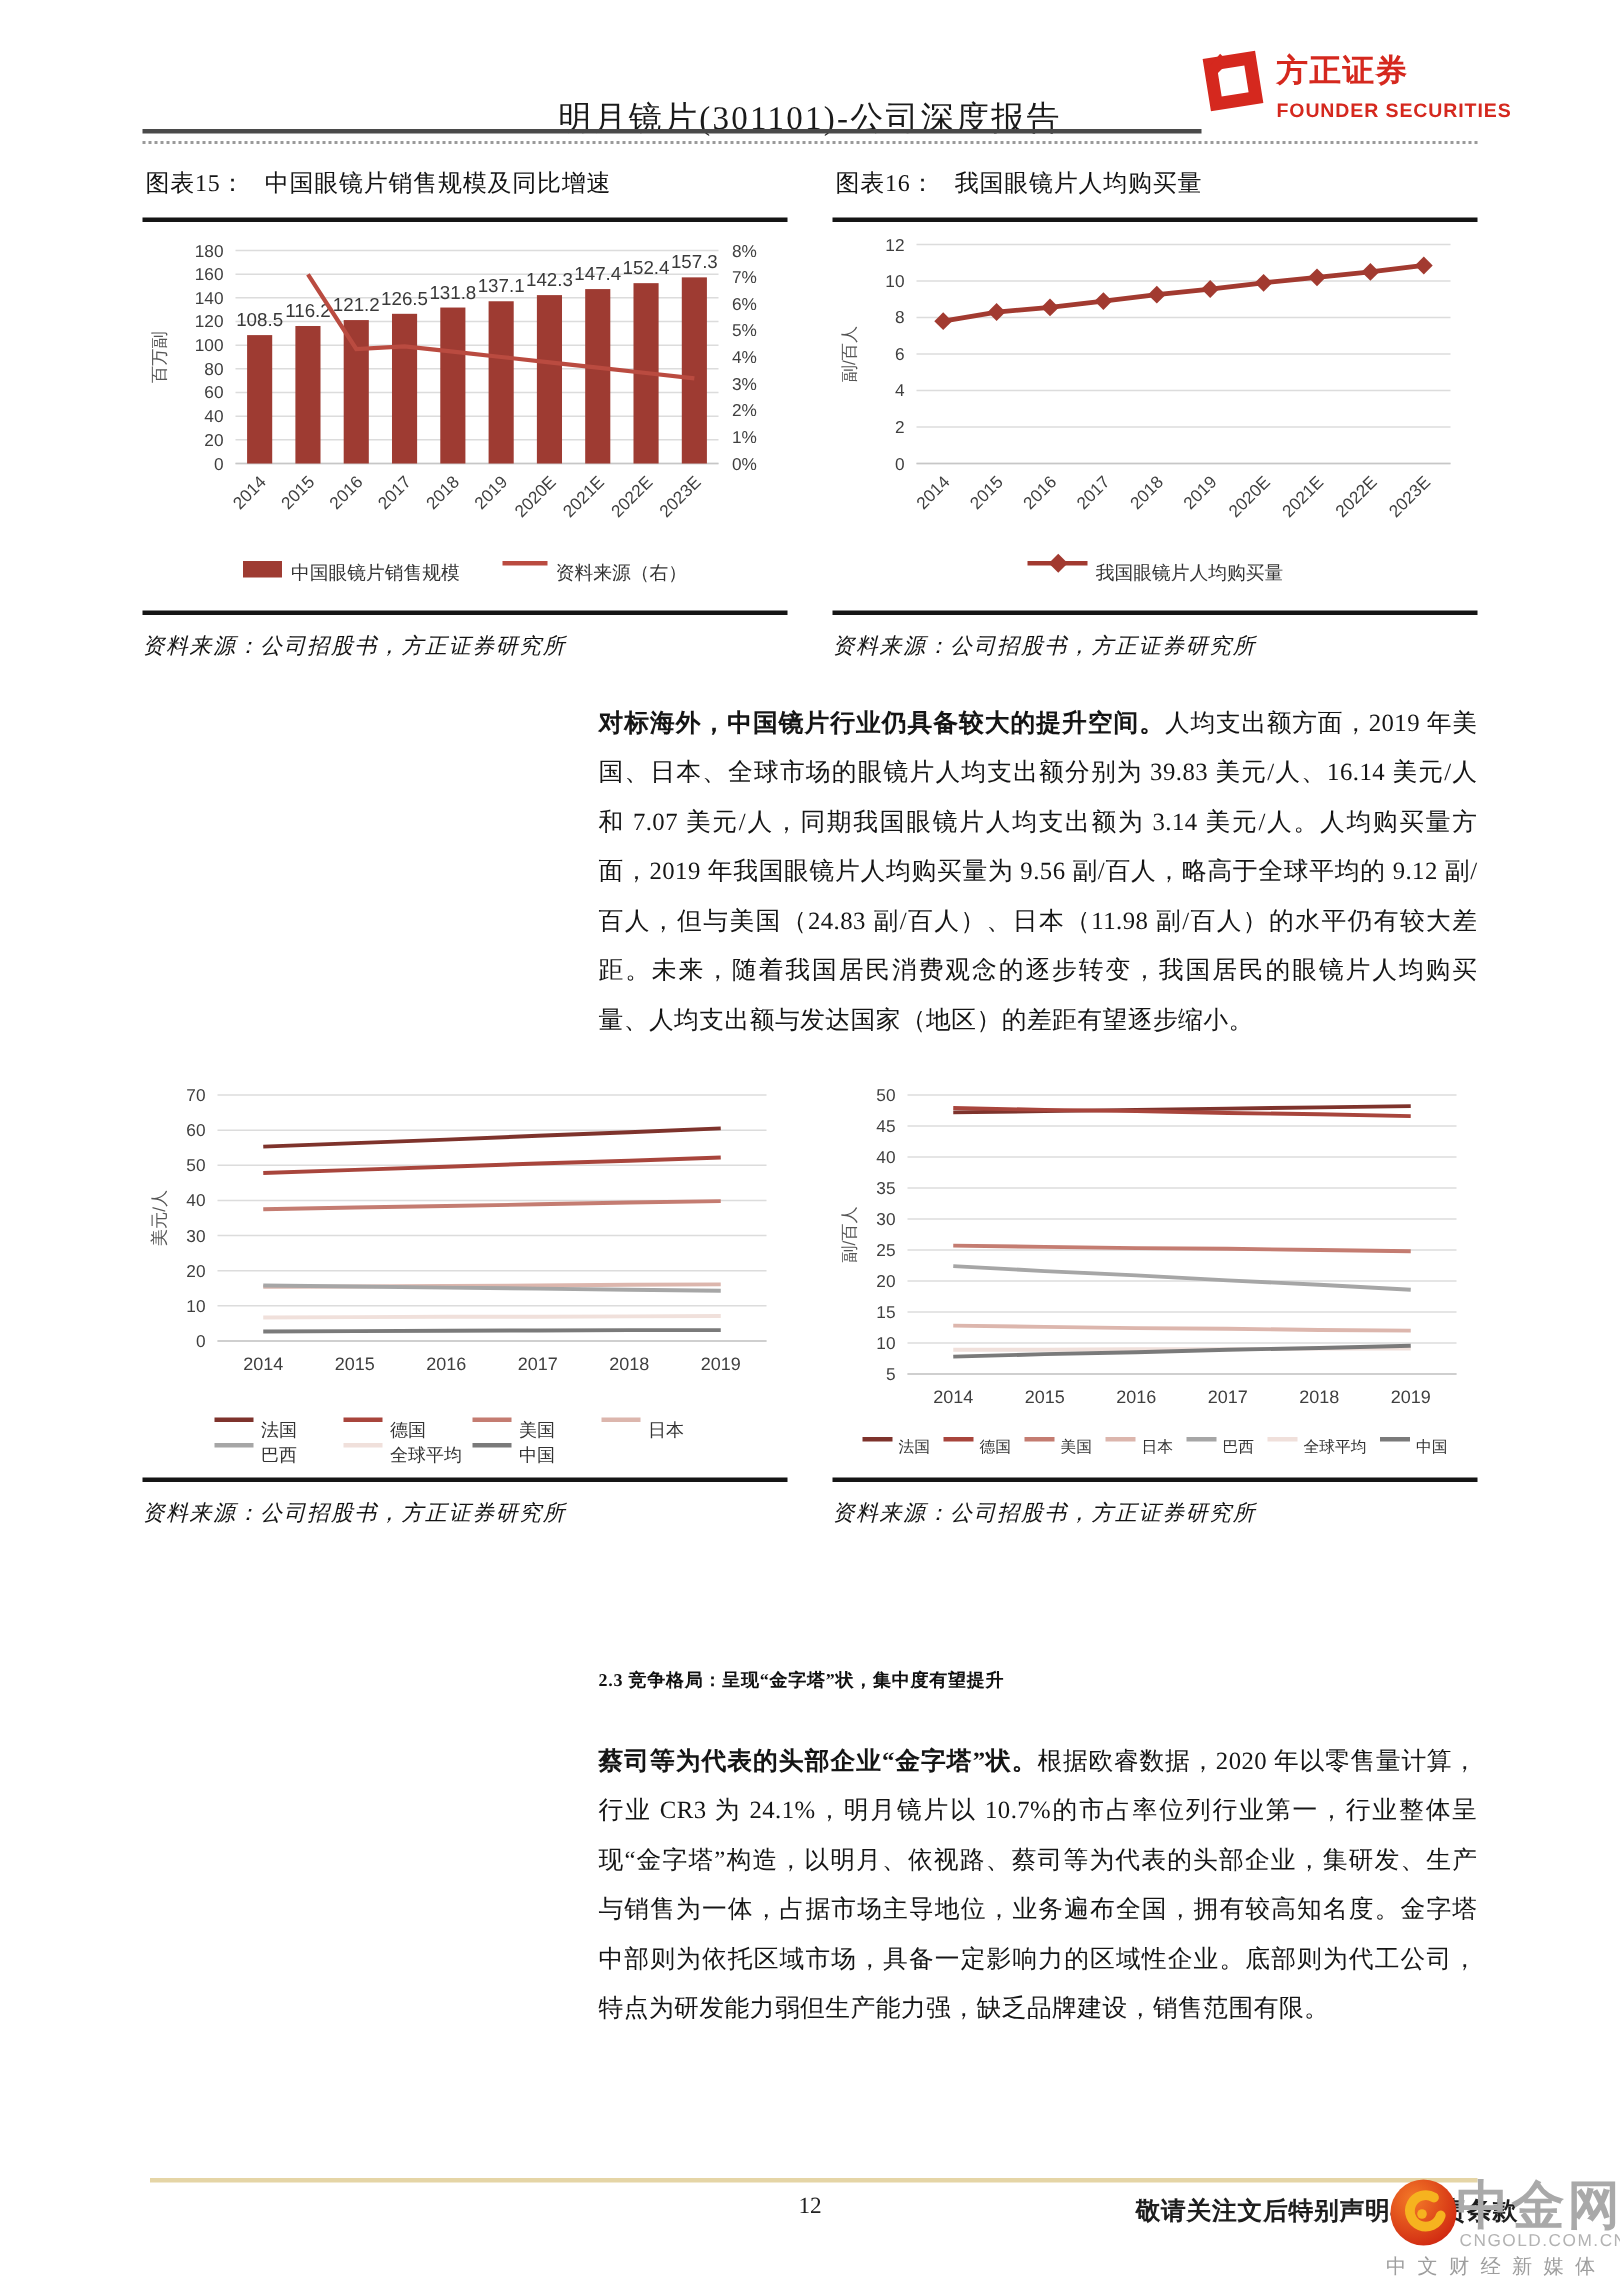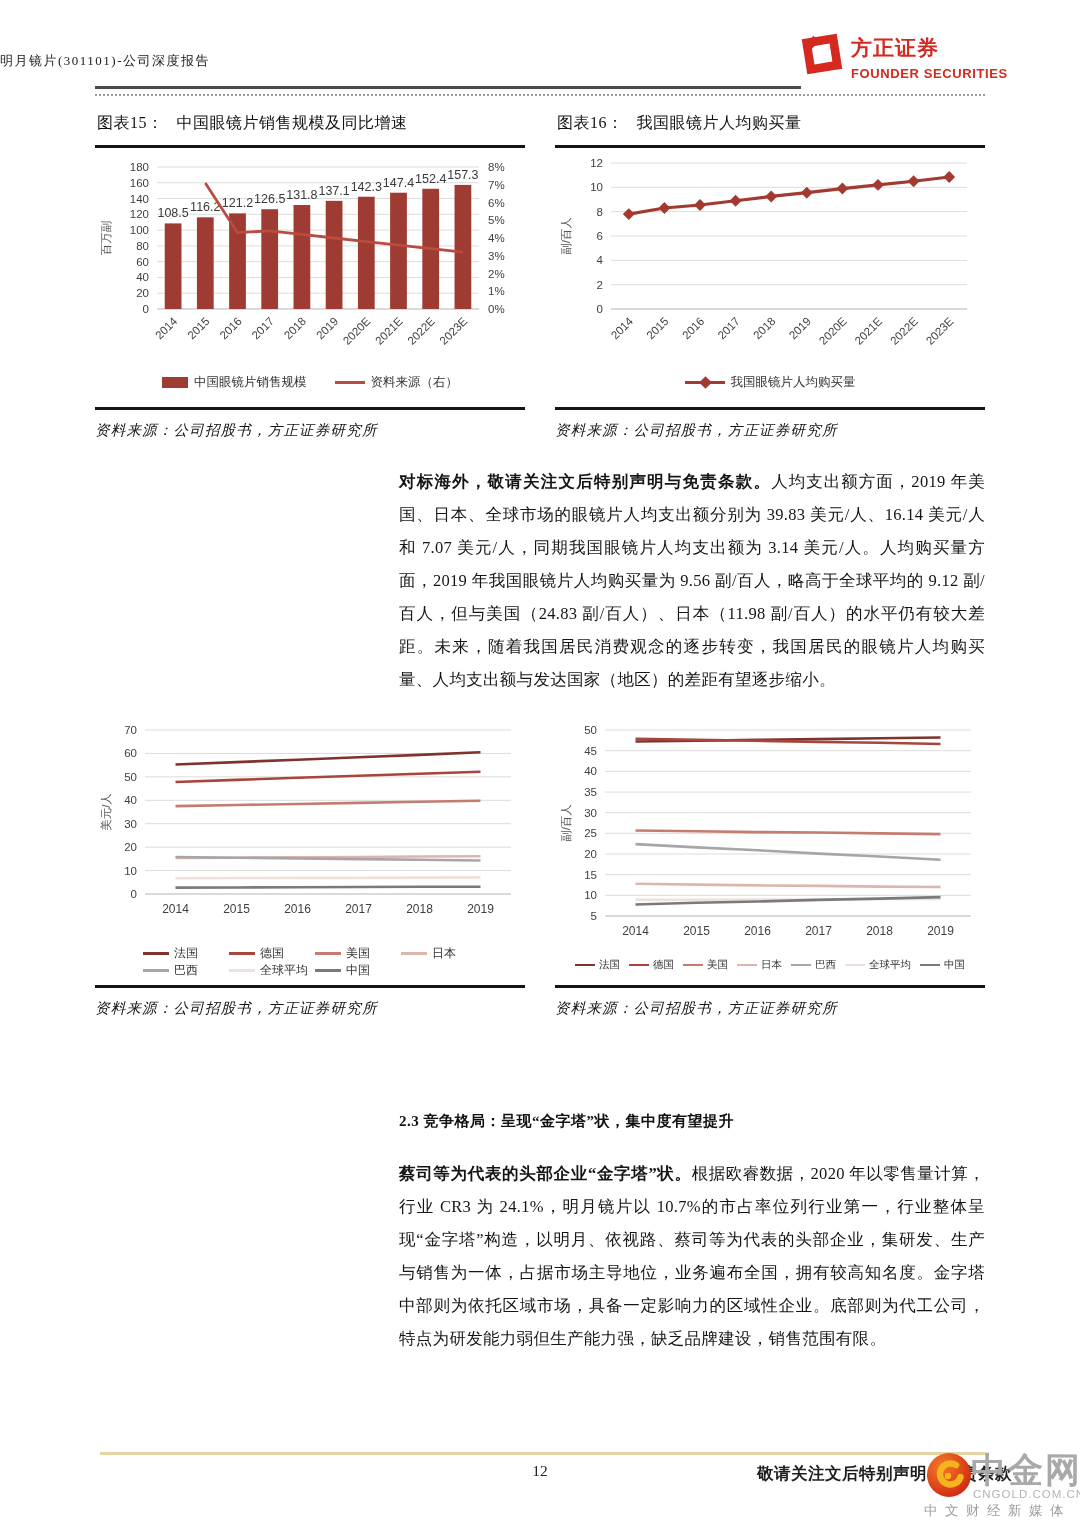--- a/index.html
+++ b/index.html
@@ -1,21 +1,21 @@
 <!DOCTYPE html>
 <html><head>
 <meta charset="utf-8">
 <style>
   *{margin:0;padding:0;box-sizing:border-box}
   html,body{background:#fff}
   body{width:1080px;height:1527px;position:relative;font-family:"Liberation Serif","DejaVu Serif",serif;color:#111}
   .page{position:absolute;inset:0;overflow:hidden;background:#fff}
 
   
-  .report-title{position:absolute;top:52px;left:0;width:100%;text-align:left;font-size:13px;letter-spacing:1.5px;color:#1a1a1a}
+  .report-title{position:absolute;top:64px;left:0;width:100%;text-align:center;font-size:22px;letter-spacing:1.5px;color:#1a1a1a}
   .h-rule{position:absolute;top:86px;left:95px;width:706px;height:2.5px;background:#4a4a4a}
   .h-rule-dot{position:absolute;top:94px;left:95px;width:890px;border-top:2px dotted #9a9a9a}
   .logo{position:absolute;top:31px;left:800px;display:flex;gap:7px;align-items:flex-start}
   .logo-cn{font-size:21px;font-weight:bold;color:#D5281E;font-family:"Liberation Sans","DejaVu Sans",sans-serif;letter-spacing:1px;line-height:33px}
   .logo-en{font-size:13px;font-weight:bold;color:#D5281E;font-family:"Liberation Sans","DejaVu Sans",sans-serif;letter-spacing:.6px;margin-top:2px}
 
   
   .figure{position:absolute;width:430px}
   .fig-title{font-size:16px;letter-spacing:.5px;padding:2px 0 9px 2px;border-bottom:3px solid #151515;line-height:26px;color:#141414}
   .fig-label{margin-right:13px}
@@ -25,37 +25,37 @@
   .fig-chart{position:relative;border-bottom:3px solid #151515}
   #fig15 .fig-chart,#fig16 .fig-chart{height:262px}
   #fig17 .fig-chart,#fig18 .fig-chart{height:272px}
   .fig-chart svg{position:absolute;top:7px;left:0}
   #fig17 .fig-chart svg,#fig18 .fig-chart svg{top:4px}
   .fig-source{font-style:italic;font-size:14.5px;letter-spacing:1.2px;padding-top:11px;color:#141414}
 
   
   .legend{position:absolute;left:0;right:0;display:flex;justify-content:center;align-items:center;gap:28px;font-size:12.5px;color:#333;font-family:"Liberation Serif","DejaVu Serif",serif}
   #legend15,#legend16{bottom:16px}
-  .legend .it{display:flex;align-items:center;gap:6px;white-space:nowrap}
+  .legend .it{display:flex;align-items:flex-start;gap:6px;white-space:nowrap}
   .sw{display:inline-block}
   .sw-bar{width:26px;height:11px}
   .sw-line{width:30px;height:3px}
   .sw-dline{width:40px;height:3px;position:relative}
   .sw-dline i{position:absolute;left:16px;top:-3.5px;width:9px;height:9px;transform:rotate(45deg);background:inherit;display:block}
   .legend-grid{bottom:6px;flex-wrap:wrap;justify-content:flex-start;padding-left:48px;row-gap:7px;gap:0;font-size:12px}
   .legend-grid .it{width:86px;gap:5px}
   .legend-grid .sw-line{width:26px}
   .legend-row{bottom:13px;gap:9px;font-size:10.5px}
   .legend-row .sw-line{width:20px;height:2.5px}
   .legend-row .it{gap:4px}
 
   
   .para{position:absolute;left:399px;width:586px;font-size:16.5px;line-height:33px;text-align:justify;letter-spacing:.3px;color:#151515}
   .para b{letter-spacing:.5px}
-  .sec-heading{position:absolute;left:399px;font-size:15px;font-weight:bold;letter-spacing:.5px;color:#111}
+  .sec-heading{position:absolute;left:399px;font-size:12px;font-weight:bold;letter-spacing:.5px;color:#111}
 
   
   .f-rule{position:absolute;top:1452px;left:100px;width:885px;height:2.5px;background:#E5D5A6}
   .page-num{position:absolute;top:1462px;left:0;width:1080px;text-align:center;font-size:15.5px;color:#222}
   .disclaimer{position:absolute;top:1463px;left:757px;font-size:16.5px;font-weight:600;letter-spacing:.5px;color:#1d1d1d}
 
   
   .wm-logo{position:absolute;top:1452px;left:926px}
   .wm-name{position:absolute;top:1447px;left:971px;font-size:35px;font-weight:bold;color:#A9A9A9;font-family:"Liberation Sans","DejaVu Sans",sans-serif;letter-spacing:2px;white-space:nowrap}
   .wm-domain{position:absolute;top:1488px;left:973px;font-size:11.5px;color:#B3B3B3;font-family:"Liberation Sans","DejaVu Sans",sans-serif;letter-spacing:1px;white-space:nowrap}
@@ -213,21 +213,21 @@
               <i></i>
             </span>
             <span>我国眼镜片人均购买量</span>
           </span>
         </div>
     </div>
     <div class="fig-source">资料来源：公司招股书，方正证券研究所</div>
   </section>
 
   <div class="para" style="top:465px">
-    <b>对标海外，敬请关注文后特别声明与免责条款。</b><span>人均支出额方面，2019 年美国、日本、全球市场的眼镜片人均支出额分别为 39.83 美元/人、16.14 美元/人和 7.07 美元/人，同期我国眼镜片人均支出额为 3.14 美元/人。人均购买量方面，2019 年我国眼镜片人均购买量为 9.56 副/百人，略高于全球平均的 9.12 副/百人，但与美国（24.83 副/百人）、日本（11.98 副/百人）的水平仍有较大差距。未来，随着我国居民消费观念的逐步转变，我国居民的眼镜片人均购买量、人均支出额与发达国家（地区）的差距有望逐步缩小。</span>
+    <b>对标海外，中国镜片行业仍具备较大的提升空间。</b><span>人均支出额方面，2019 年美国、日本、全球市场的眼镜片人均支出额分别为 39.83 美元/人、16.14 美元/人和 7.07 美元/人，同期我国眼镜片人均支出额为 3.14 美元/人。人均购买量方面，2019 年我国眼镜片人均购买量为 9.56 副/百人，略高于全球平均的 9.12 副/百人，但与美国（24.83 副/百人）、日本（11.98 副/百人）的水平仍有较大差距。未来，随着我国居民消费观念的逐步转变，我国居民的眼镜片人均购买量、人均支出额与发达国家（地区）的差距有望逐步缩小。</span>
   </div>
 
   <section class="figure" id="fig17" style="left:95px;top:716px">
     <div class="fig-chart">
       <svg id="svg17" viewBox="0 0 430 202" width="430" height="202">
           <line x1="50" x2="416" y1="174" y2="174" stroke="#dcdcdc" stroke-width="1"></line>
           <text x="42" y="178" text-anchor="end" font-size="11.5" fill="#3f3f3f" font-family="&quot;Liberation Sans&quot;,&quot;DejaVu Sans&quot;,sans-serif">0</text>
           <line x1="50" x2="416" y1="150.57142857142858" y2="150.57142857142858" stroke="#dcdcdc" stroke-width="1"></line>
           <text x="42" y="154.57142857142858" text-anchor="end" font-size="11.5" fill="#3f3f3f" font-family="&quot;Liberation Sans&quot;,&quot;DejaVu Sans&quot;,sans-serif">10</text>
           <line x1="50" x2="416" y1="127.14285714285714" y2="127.14285714285714" stroke="#dcdcdc" stroke-width="1"></line>

